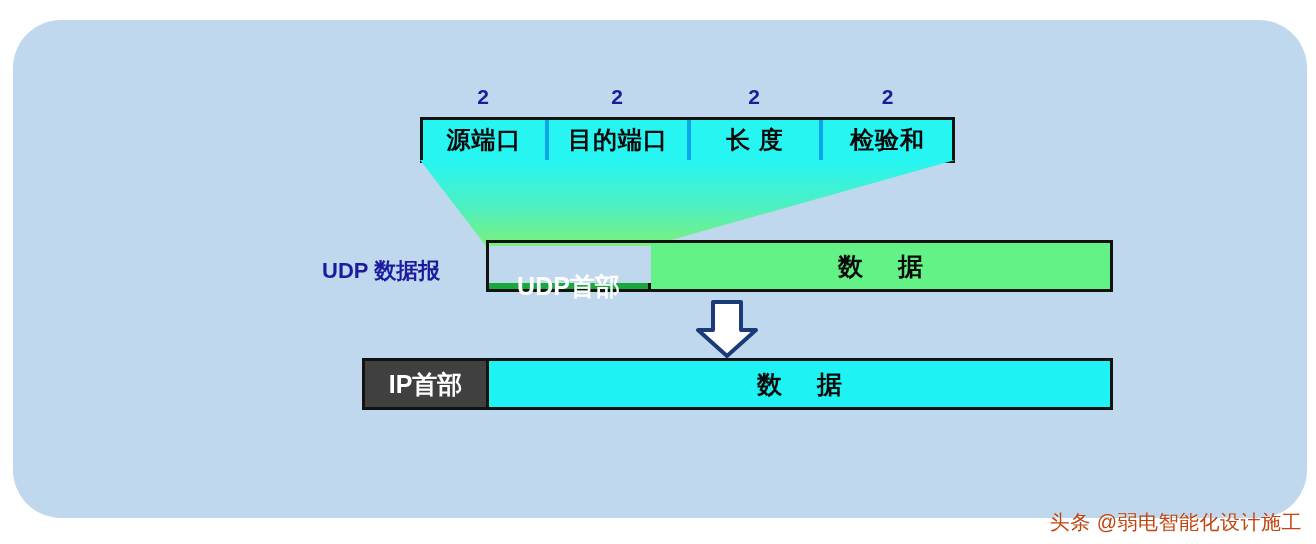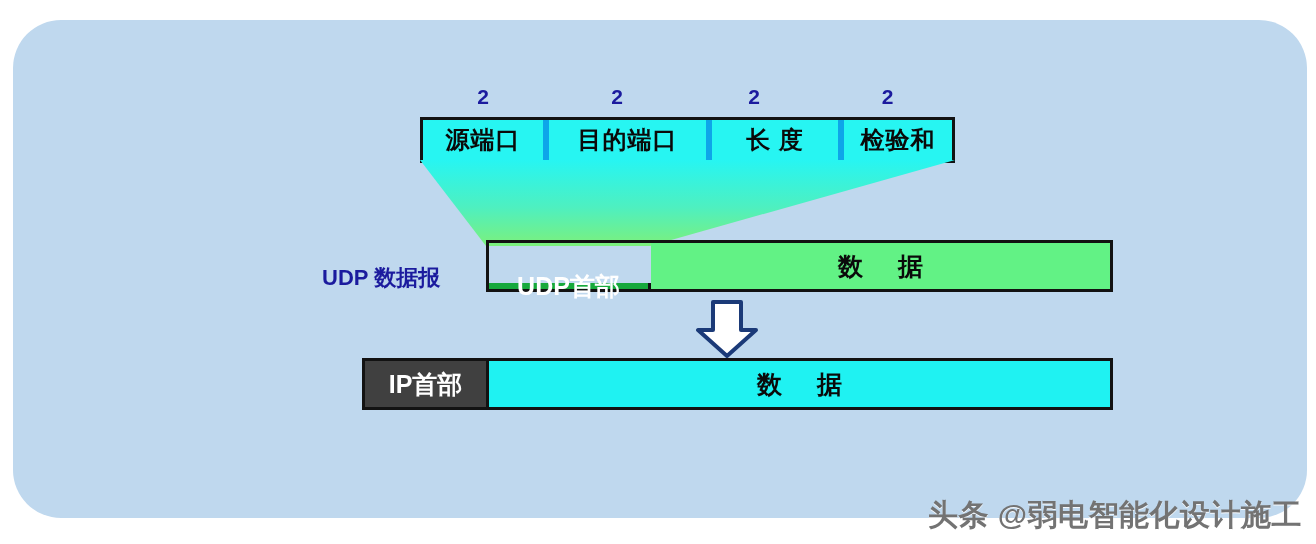--- a/index.html
+++ b/index.html
@@ -64,21 +64,21 @@
     display: flex;
     border: 3px solid #121212;
     box-sizing: border-box;
     background: #27f5f2;
   }
   .hdr-cell {
     display: flex;
     align-items: center;
     justify-content: center;
     background: #27f5f2;
-    border-right: 6px solid #0ea5e9;
+    border-right: 4px solid #0ea5e9;
     box-sizing: border-box;
     color: #0a0a0a;
     font-size: 24px;
     font-weight: bold;
     letter-spacing: 1px;
     white-space: nowrap;
   }
   .hdr-cell:last-child { border-right: none; }
 
   
@@ -87,21 +87,21 @@
     left: 410px;
     top: 160px;
     width: 560px;
     height: 86px;
   }
 
   
   #udp-label {
     position: absolute;
     left: 322px;
-    top: 263px;
+    top: 256px;
     width: 160px;
     text-align: left;
     color: #1b1b9e;
     font-size: 22px;
     font-weight: bold;
     white-space: nowrap;
   }
   #udp-row {
     position: absolute;
     left: 486px;
@@ -213,23 +213,23 @@
     font-weight: bold;
     white-space: nowrap;
     line-height: 1.15;
   }
 
   
   #watermark {
     position: absolute;
     right: 14px;
     bottom: 8px;
-    color: #737373;
-    font-size: 30px;
-    font-weight: bold;
+    color: #c2410c;
+    font-size: 20px;
+    font-weight: normal;
     white-space: nowrap;
     letter-spacing: 0.5px;
     text-shadow: 0 1px 0 rgba(255,255,255,0.85);
   }
 </style>
 </head>
 <body>
 
 <div id="stage">
 
@@ -237,21 +237,21 @@
 
   <div id="hdr-sizes">
     <div class="size-cell" style="width:126px">2</div>
     <div class="size-cell" style="width:142px">2</div>
     <div class="size-cell" style="width:132px">2</div>
     <div class="size-cell" style="width:135px">2</div>
   </div>
 
   <div id="hdr-bar">
     <div class="hdr-cell" style="width:126px">源端口</div>
-    <div class="hdr-cell" style="width:163px">目的端口</div>
+    <div class="hdr-cell" style="width:142px">目的端口</div>
     <div class="hdr-cell" style="width:132px">长 度</div>
     <div class="hdr-cell" style="flex:1 1 auto">检验和</div>
   </div>
 
   <svg id="funnel" viewBox="0 0 560 86" preserveAspectRatio="none">
     <defs>
       <linearGradient id="funnelGrad" x1="0" y1="0" x2="0" y2="1">
         <stop offset="0%" stop-color="#27f5f2"></stop>
         <stop offset="55%" stop-color="#4ef0c0"></stop>
         <stop offset="100%" stop-color="#7cf07c"></stop>

